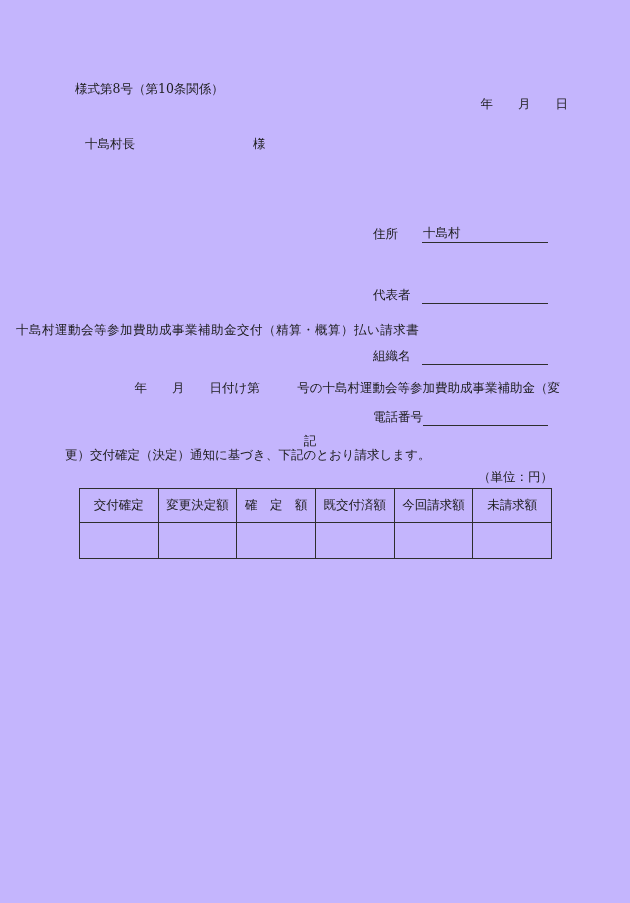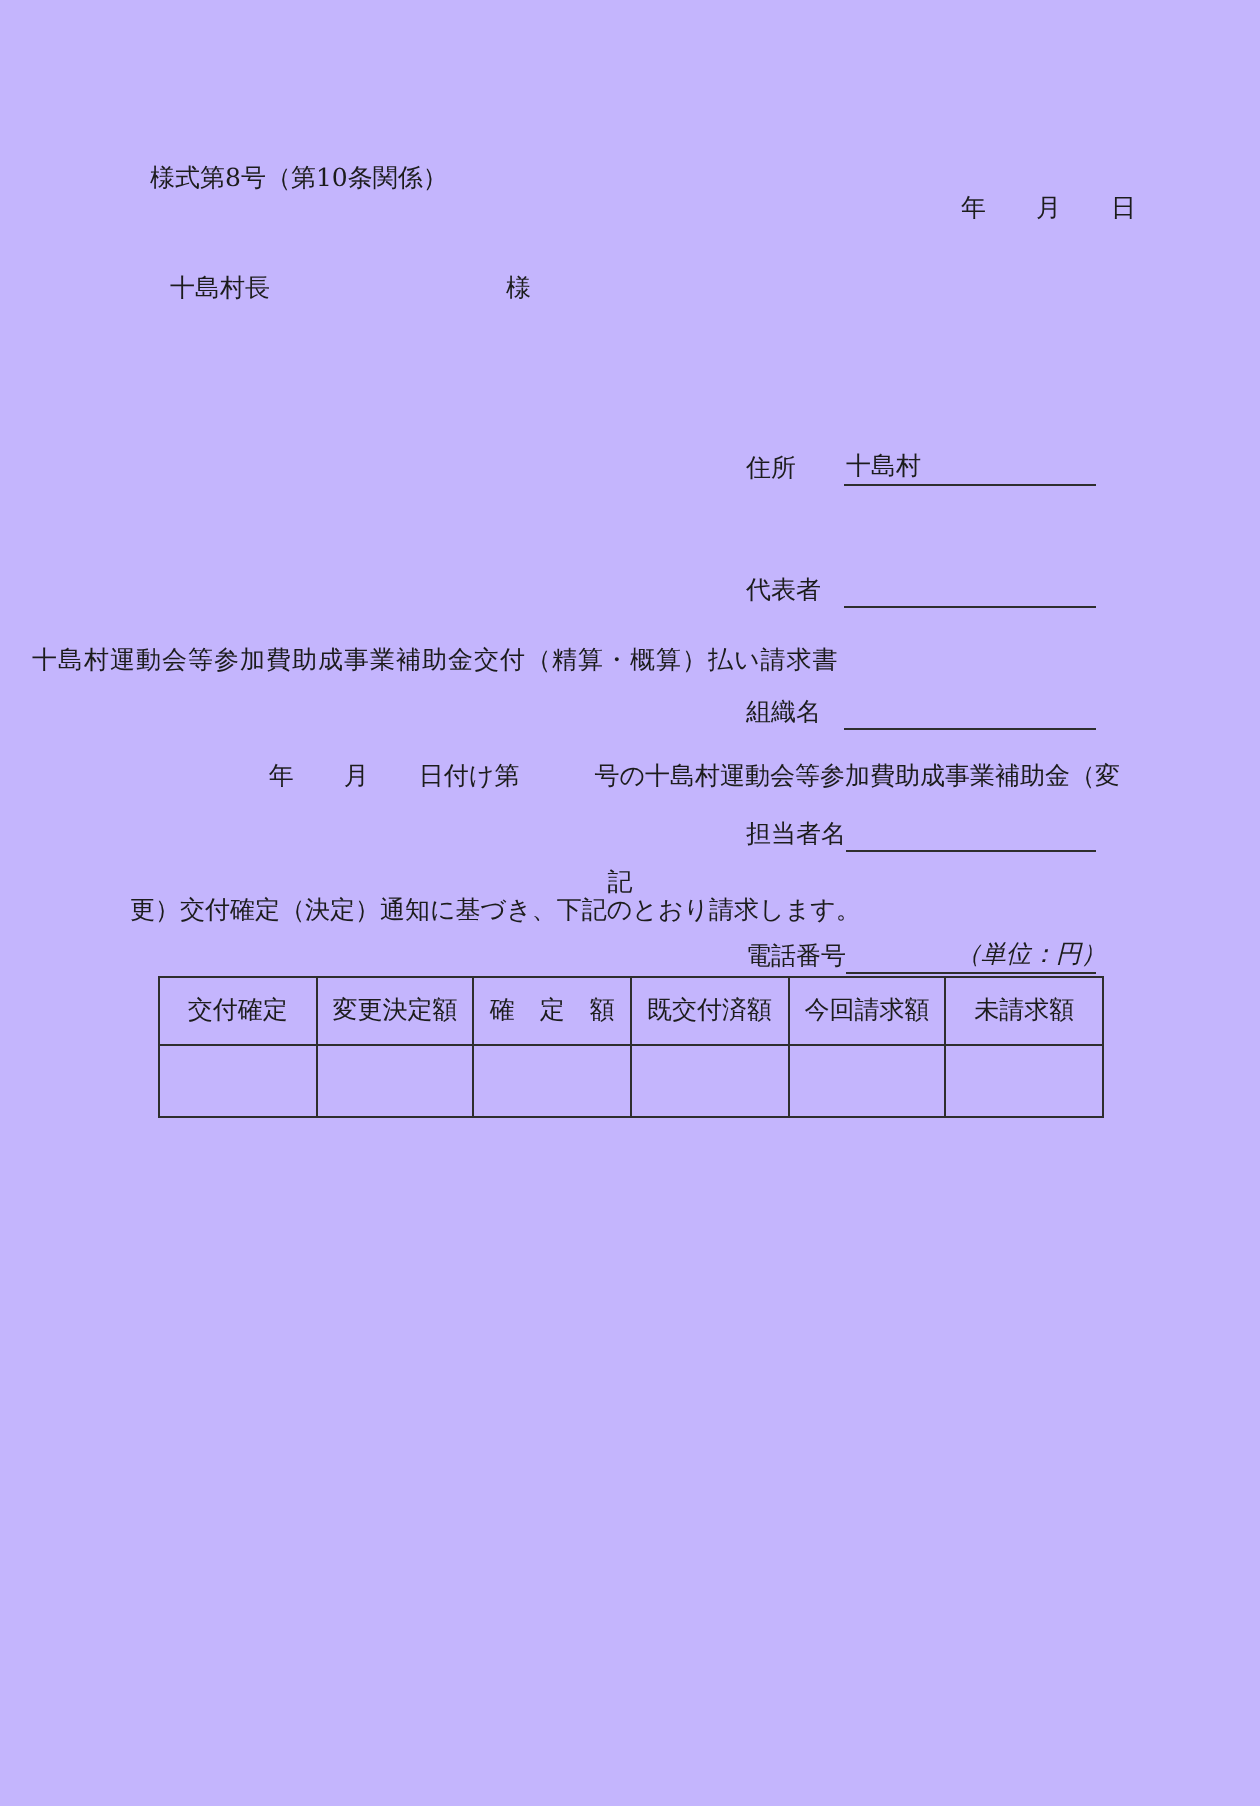--- a/index.html
+++ b/index.html
@@ -30,21 +30,21 @@
     white-space: nowrap;
   }
 
   .doc-title { position: absolute; left: 0; right: 5px; top: 322px; text-align: left; letter-spacing: 0.5px; padding-left: 16px; }
 
   .body-text { position: absolute; left: 65px; top: 378px; width: 495px; line-height: 20px; }
   .body-line1 { padding-left: 67px; white-space: nowrap; text-align: right; }
   .body-line2 { white-space: nowrap; margin-top: 47px; }
 
   .record-mark { position: absolute; left: 0; right: 10px; top: 433px; text-align: center; }
-  .unit-note { position: absolute; right: 77px; top: 469px; font-style: italic; }
+  .unit-note { position: absolute; right: 77px; top: 469px; }
 
   .amount-table {
     position: absolute;
     left: 79px;
     top: 488px;
     width: 473px;
     border-collapse: collapse;
     table-layout: fixed;
   }
   .amount-table th, .amount-table td {
@@ -76,24 +76,20 @@
     </div>
     <div class="field-row">
       <span class="field-label">代表者</span>
       <span class="field-value"></span>
     </div>
     <div class="field-row">
       <span class="field-label">組織名</span>
       <span class="field-value"></span>
     </div>
     <div class="field-row">
-      <span class="field-label">担当者名</span>
-      <span class="field-value"></span>
-    </div>
-    <div class="field-row">
       <span class="field-label">電話番号</span>
       <span class="field-value"></span>
     </div>
   </div>
 
   <div class="doc-title">十島村運動会等参加費助成事業補助金交付（精算・概算）払い請求書</div>
 
   <div class="body-text">
     <div class="body-line1">年　　月　　日付け第　　　号の十島村運動会等参加費助成事業補助金（変</div>
     <div class="body-line2">更）交付確定（決定）通知に基づき、下記のとおり請求します。</div>

